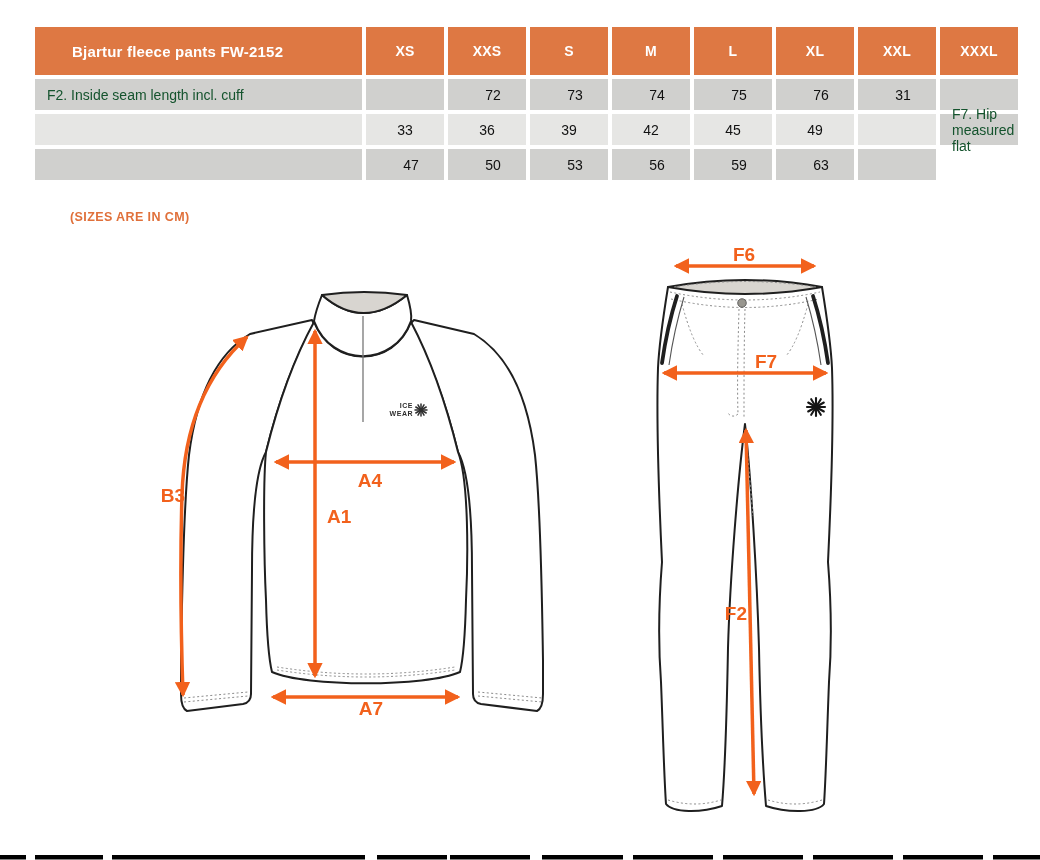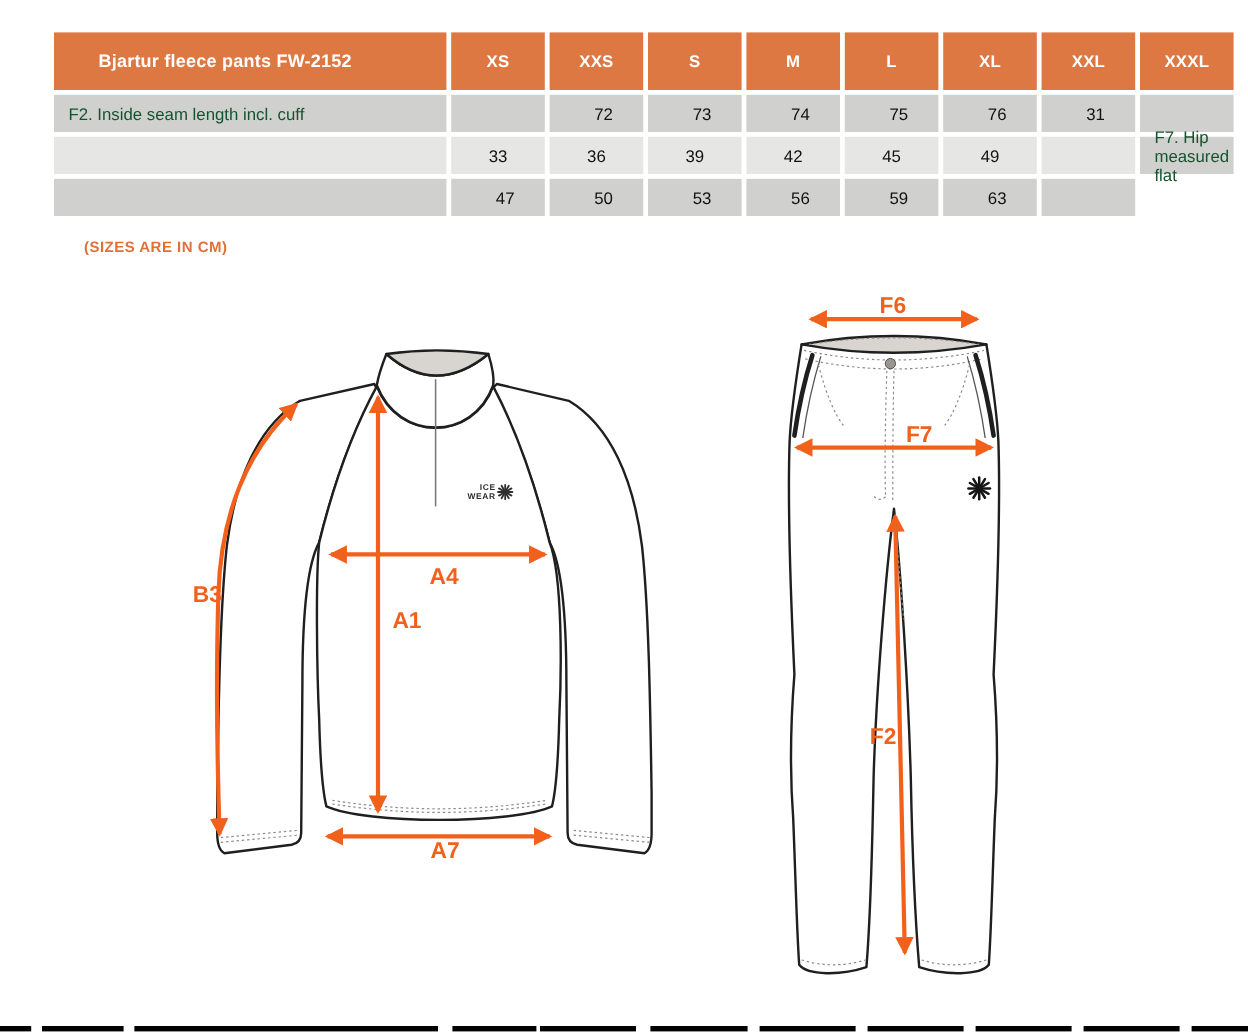--- a/index.html
+++ b/index.html
@@ -5,34 +5,34 @@
   :root{
     --header-bg:#DE7843; --header-text:#FFFFFF;
     --row-dark:#D0D0CE; --row-light:#E6E6E4;
     --note-text:#E0703A; --arrow:#F2611C;
     --outline:#1F1F1F; --fill-gray:#D8D5D0;
   }
   html,body{margin:0;padding:0;background:#fff;}
   .page{position:relative;width:1040px;height:860px;background:#fff;overflow:hidden;
         font-family:"Liberation Sans",sans-serif;}
   
-  .size-table{position:absolute;left:45px;top:27px;display:grid;
+  .size-table{position:absolute;left:35px;top:27px;display:grid;
     grid-template-columns:327px repeat(8,78px);
     grid-template-rows:48px 31px 31px 31px;
     column-gap:4px;row-gap:4px;}
   .cell{display:flex;align-items:center;justify-content:center;box-sizing:border-box;}
   .head{background:var(--header-bg);color:var(--header-text);font-weight:700;
         font-size:14px;letter-spacing:.2px;}
   .head.title{justify-content:flex-start;padding-left:37px;font-size:15px;}
   .lab{justify-content:flex-start;padding-left:37px;font-size:14px;color:#14532d;}
   .shade-a{background:var(--row-dark);padding-left:12px;}
   .shade-b{background:var(--row-light);}
   .val{font-size:14px;color:#111;}
   
-  .note{position:absolute;left:70px;top:199px;font-size:12.5px;font-weight:700;
+  .note{position:absolute;left:70px;top:210px;font-size:12.5px;font-weight:700;
         color:var(--note-text);letter-spacing:.4px;}
   
   svg.diagram{position:absolute;left:0;top:0;}
   svg text{font-family:"Liberation Sans",sans-serif;}
   .outline{fill:#fff;stroke:var(--outline);stroke-width:2;stroke-linejoin:round;stroke-linecap:round;}
   .grayfill{fill:var(--fill-gray);stroke:var(--outline);stroke-width:2;stroke-linejoin:round;}
   .thinline{fill:none;stroke:#777;stroke-width:1.3;}
   .dotted{fill:none;stroke:#8b8b8b;stroke-width:1;stroke-dasharray:2 2.4;}
   .pocket-thick{fill:none;stroke:var(--outline);stroke-width:3.8;stroke-linecap:round;}
   .pocket-thin{fill:none;stroke:#555;stroke-width:1.1;}

